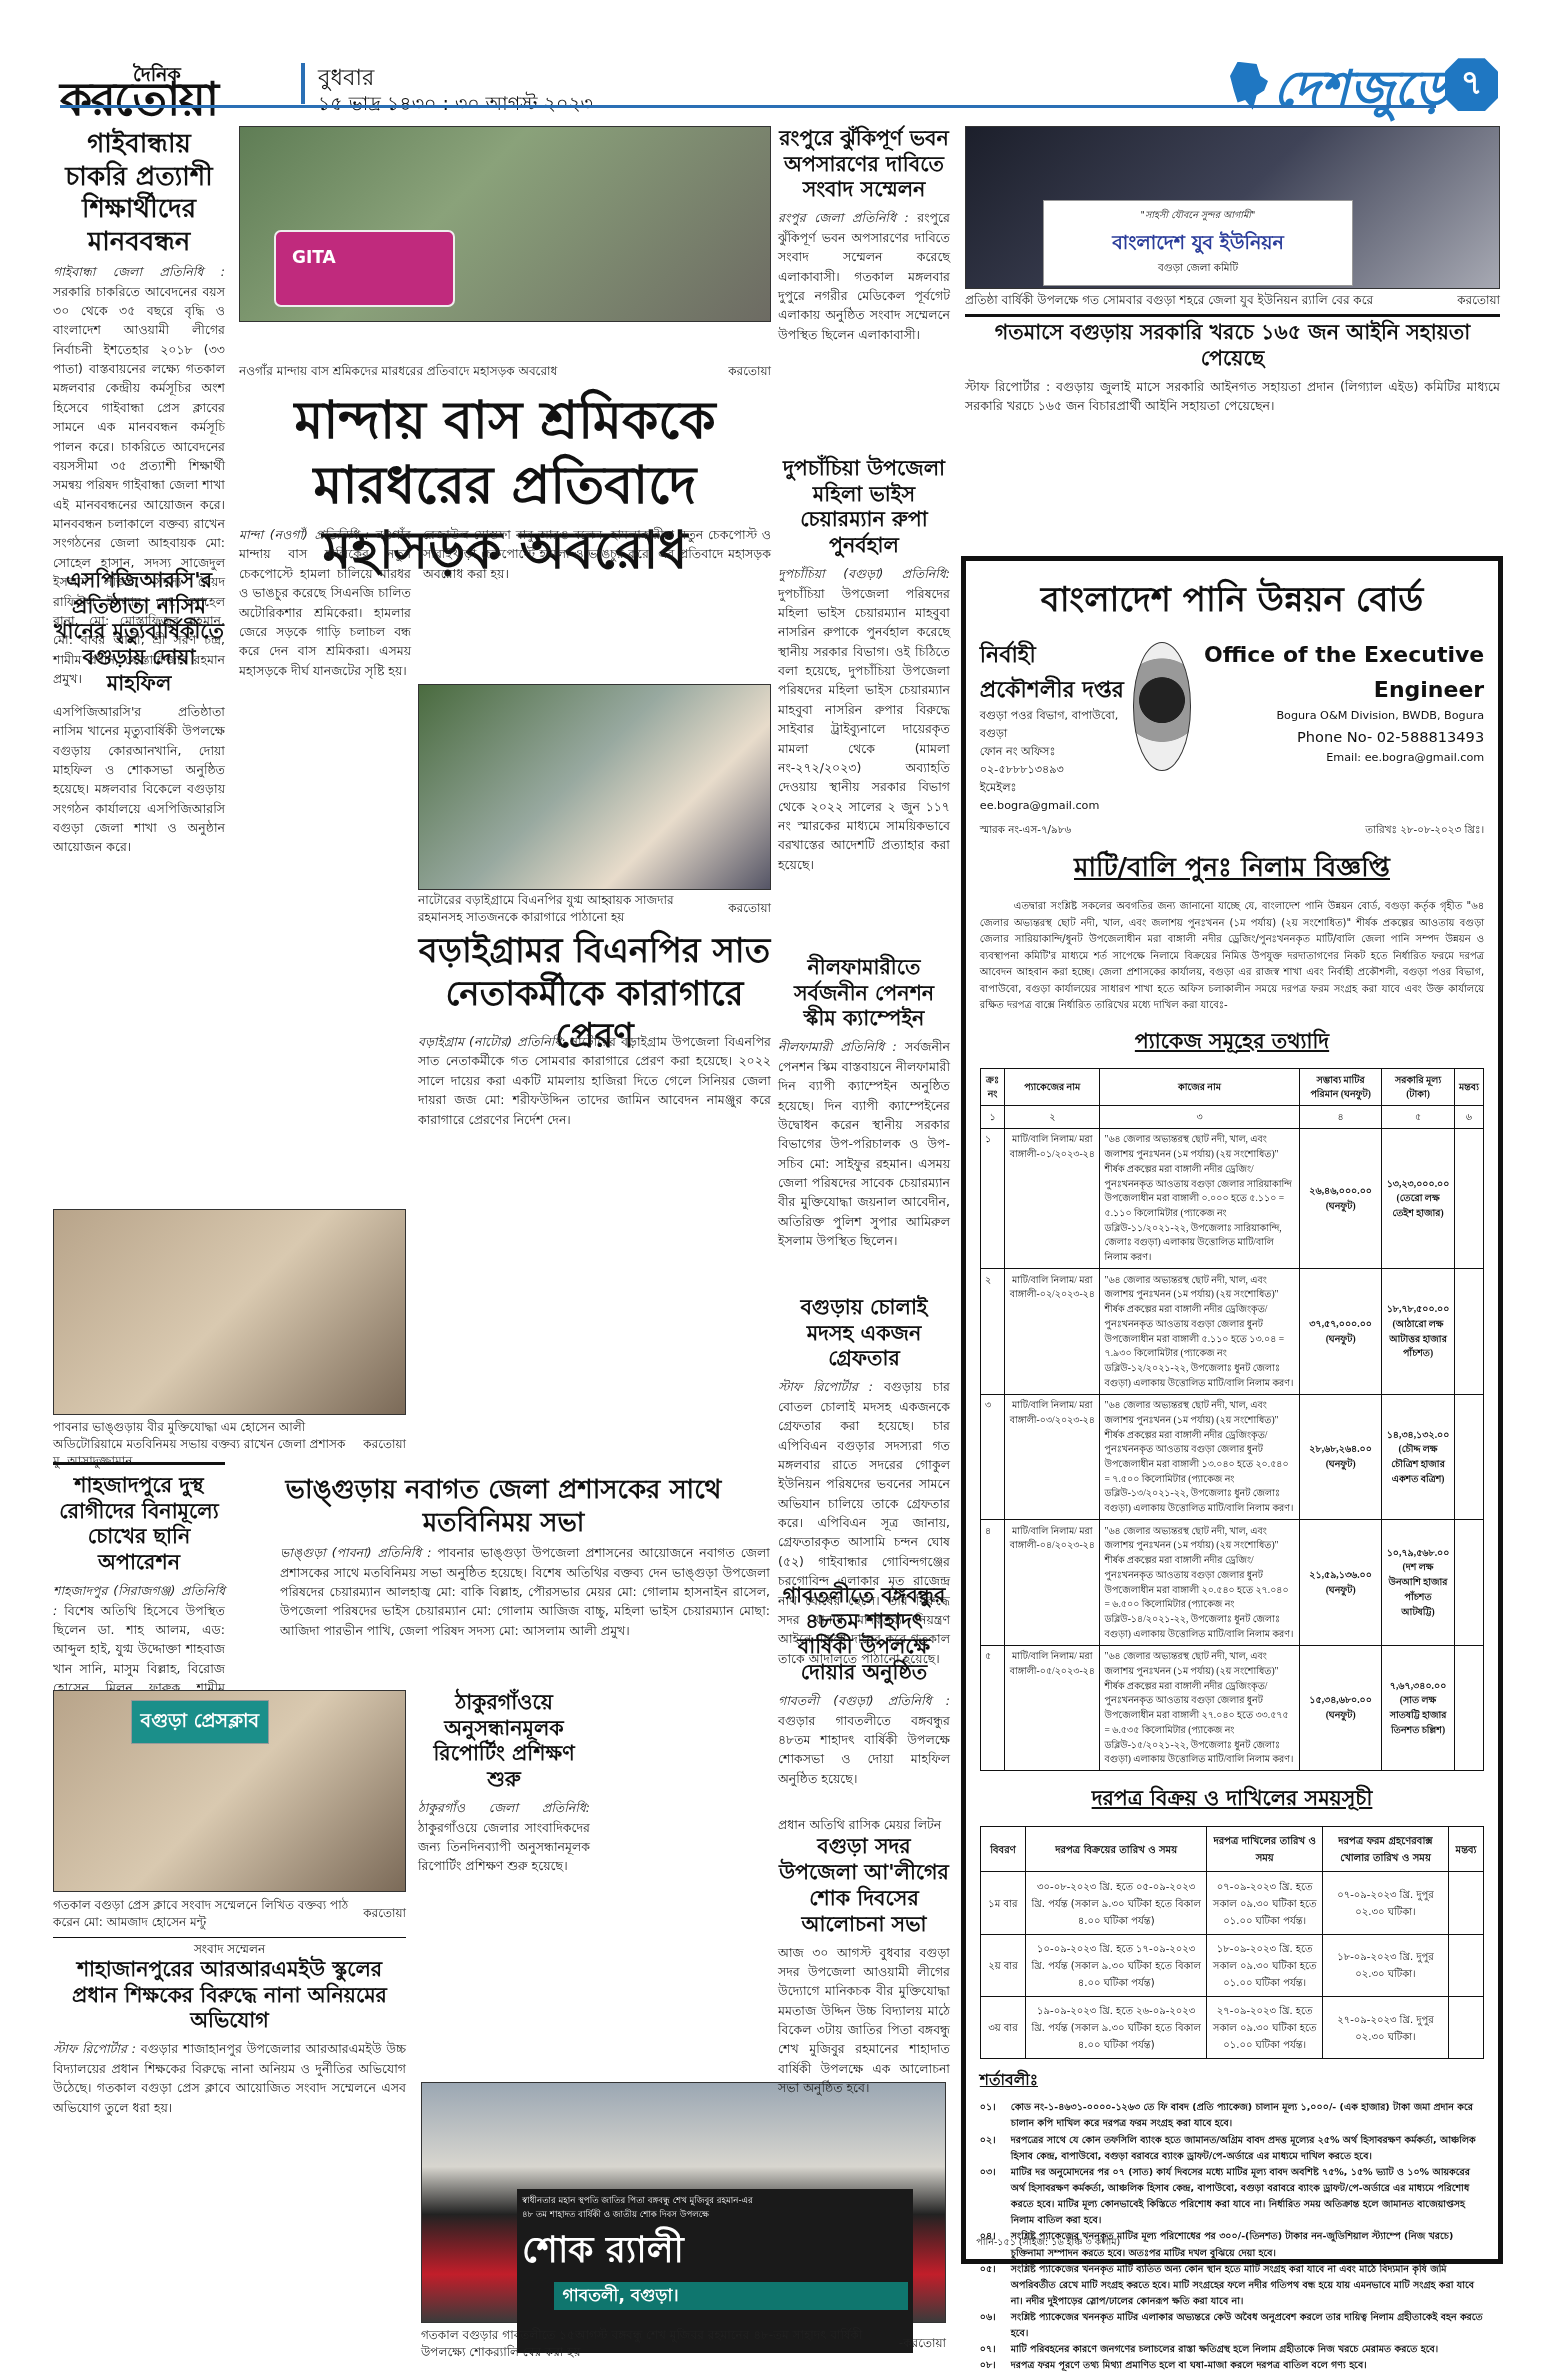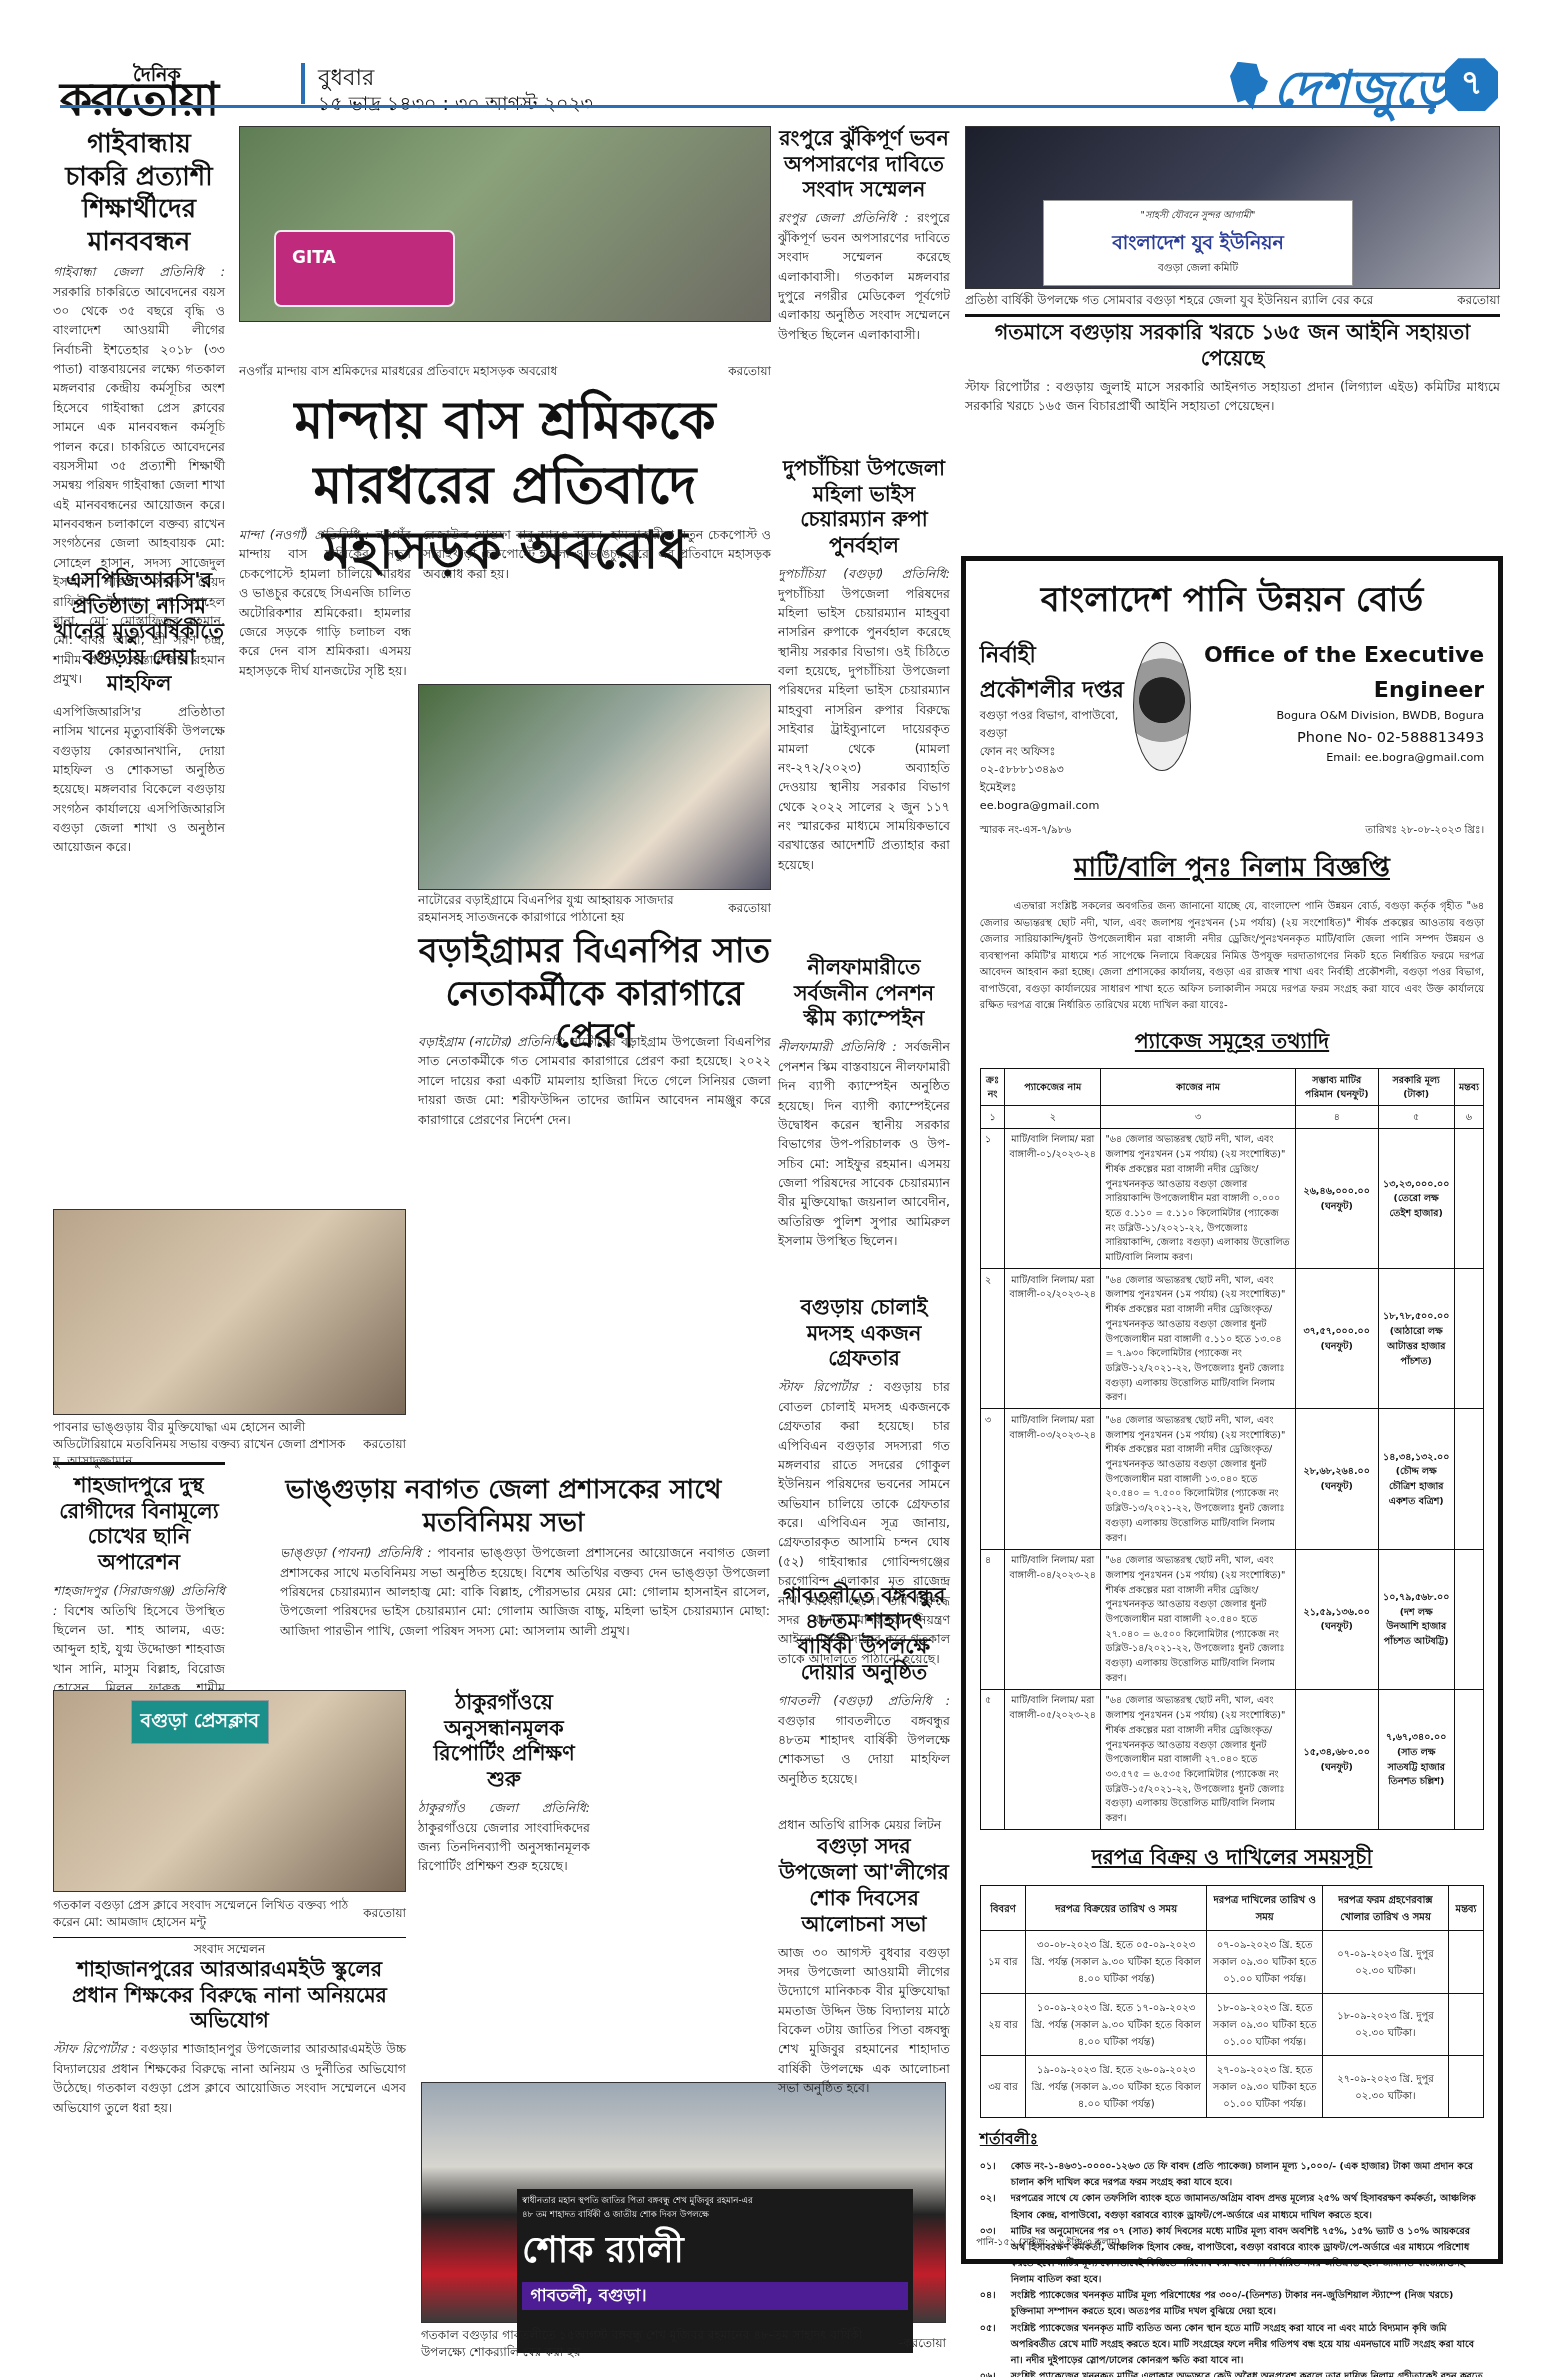--- a/index.html
+++ b/index.html
@@ -36,21 +36,21 @@
   .ad-head { display: flex; justify-content: space-between; align-items: flex-start; margin-top: 6.9px; }
   .ad-head .left, .ad-head .right { font-size: 11.2px; line-height: 1.6; }
   .ad-head .left .b, .ad-head .right .b { font-size: 22px; font-weight: bold; }
   .ad-head .right { text-align: right; }
   .ad-head .right .ph { font-size: 14.6px; }
   .logo-emblem { width: 79px; height: 129px; border-radius: 50%; border: 1.7px solid #333; background: radial-gradient(circle at 50% 45%, #222 0 30%, #999 31% 55%, #eee 56%); margin-top: 5.2px; }
   .ad-meta { display: flex; justify-content: space-between; font-size: 10.3px; margin-top: 6.9px; }
   .ad-sub { font-size: 26px; font-weight: bold; text-align: center; text-decoration: underline; margin: 8.6px 0 6.9px; font-family: "DejaVu Serif", serif; }
   .ad-intro { font-size: 10px; line-height: 1.65; text-align: justify; text-indent: 34px; }
   .ad-sec { font-size: 20.6px; font-weight: bold; text-align: center; text-decoration: underline; margin: 12px 0 8.6px; font-family: "DejaVu Serif", serif; }
-  table.pk { width: 100%; border-collapse: collapse; font-size: 9.5px; line-height: 1.55; }
+  table.pk { width: 100%; border-collapse: collapse; font-size: 9.5px; line-height: 1.55; font-family: Liberation Serif, serif; }
   table.pk th, table.pk td { border: 1.3px solid #111; padding: 3.4px 4.3px; vertical-align: top; }
   table.pk th { font-weight: bold; text-align: center; vertical-align: middle; }
   table.pk td.c { text-align: center; }
   table.pk td.mid { vertical-align: middle; text-align: center; font-weight: bold; }
   table.sc { width: 100%; border-collapse: collapse; font-size: 10px; line-height: 1.7; }
   table.sc th, table.sc td { border: 1.3px solid #111; padding: 5.2px 4.3px; text-align: center; vertical-align: middle; }
   .terms-h { font-size: 15.5px; font-weight: bold; text-decoration: underline; margin: 8.6px 0 5.2px; }
   .terms li { list-style: none; display: flex; gap: 12px; font-size: 9.5px; line-height: 1.7; font-weight: bold; }
   .terms li .n { min-width: 19px; }
   .ad-foot { position: absolute; left: 10.3px; bottom: 8.6px; font-size: 9.5px; }
@@ -158,21 +158,21 @@
     <span class="byline">স্টাফ রিপোর্টার :</span>
     <span>বগুড়ার শাজাহানপুর উপজেলার আরআরএমইউ উচ্চ বিদ্যালয়ের প্রধান শিক্ষকের বিরুদ্ধে নানা অনিয়ম ও দুর্নীতির অভিযোগ উঠেছে। গতকাল বগুড়া প্রেস ক্লাবে আয়োজিত সংবাদ সম্মেলনে এসব অভিযোগ তুলে ধরা হয়।</span>
   </p>
 </div>
 
 <div class="abs photo rally" style="left:421px;top:2082px;width:525px;height:241px;">
   <div class="abs" style="left:95px;top:106px;width:396px;height:164px;background:#1a1a1a;color:#fff;padding:5px;">
     <div style="font-size:8.6px;">স্বাধীনতার মহান স্থপতি জাতির পিতা বঙ্গবন্ধু শেখ মুজিবুর রহমান-এর</div>
     <div style="font-size:8.6px;">৪৮ তম শাহাদত বার্ষিকী ও জাতীয় শোক দিবস উপলক্ষে</div>
     <div style="font-size:36px;font-weight:bold;">শোক র‍্যালী</div>
-    <div style="font-size:17px;font-weight:bold;background:#4c1d95;padding:0 8.6px;">গাবতলী, বগুড়া।</div>
+    <div style="font-size:17px;font-weight:bold;background:#0f766e;padding:0 8.6px;margin-left:32px;">গাবতলী, বগুড়া।</div>
   </div>
 </div>
 <div class="abs caption" style="left:421px;top:2327px;width:525px;">
   <span>গতকাল বগুড়ার গাবতলীতে ১৫আগস্ট বঙ্গবন্ধু শেখ মুজিবর রহমানের ৪৮-তম সাহাদৎ বার্ষিকী উপলক্ষ্যে শোকর‍্যালি বের করা হয়</span>
   <span style="white-space:nowrap;">-করতোয়া</span>
 </div>
 
 <div class="abs" style="left:778px;top:126px;width:172px;">
   <div class="hl hl-s">রংপুরে ঝুঁকিপূর্ণ ভবন অপসারণের দাবিতে সংবাদ সম্মেলন</div>
   <p class="body-text" style="margin-top:5.2px;">

